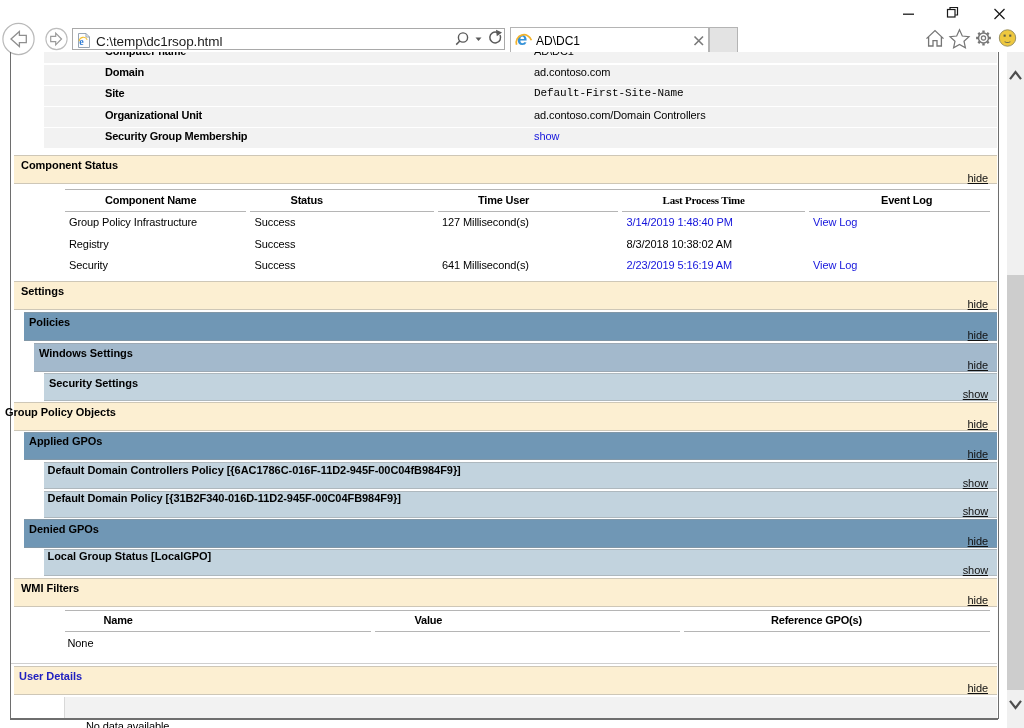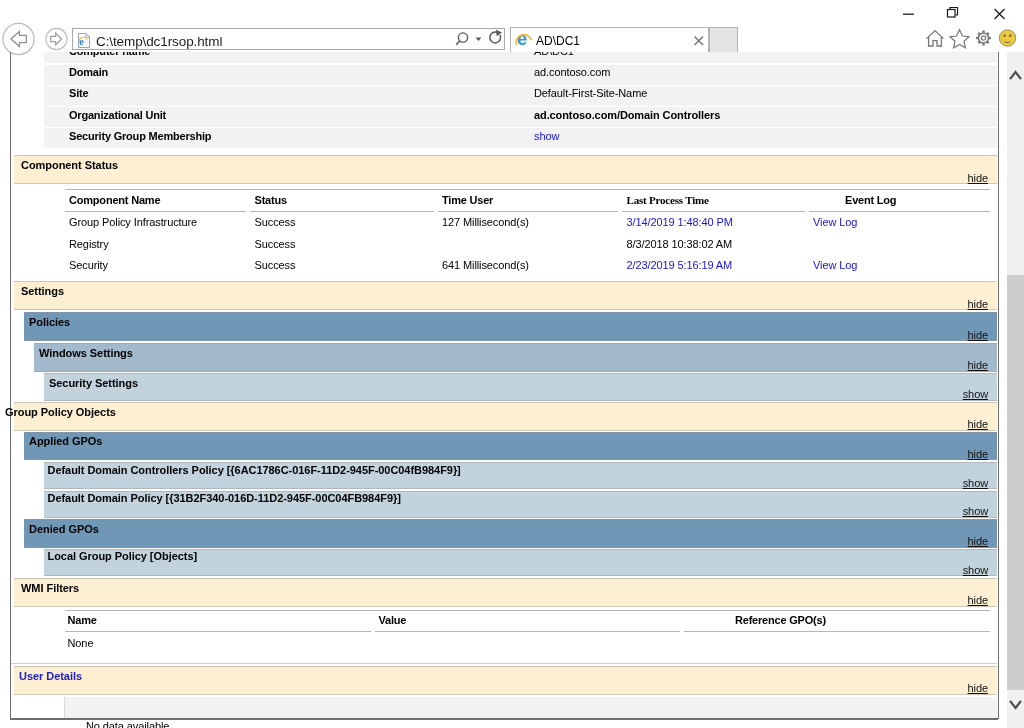--- a/index.html
+++ b/index.html
@@ -3,21 +3,21 @@
 html,body{margin:0;padding:0;}
 body{width:1024px;height:728px;overflow:hidden;background:#fff;
  font-family:"Liberation Sans", sans-serif;}
 .abs{position:absolute;}
 #page{position:relative;width:1024px;height:728px;overflow:hidden;background:#fff;}
 #vp{position:absolute;left:0;top:52px;width:1007px;height:676px;overflow:hidden;}
 .band{position:absolute;box-sizing:border-box;border-top:1px solid rgba(150,150,150,.45);border-bottom:1px solid rgba(150,150,150,.45);}
 .bt{position:absolute;font-weight:bold;font-size:11px;letter-spacing:-0.05px;color:#000;white-space:nowrap;}
 .lnk{position:absolute;font-size:11px;letter-spacing:-0.1px;color:#111;text-decoration:underline;white-space:nowrap;}
 .cell{position:absolute;font-size:11px;letter-spacing:-0.1px;color:#000;white-space:nowrap;}
-.cellb{position:absolute;font-weight:bold;font-size:11px;letter-spacing:-0.2px;color:#000;white-space:nowrap;}
+.cellb{position:absolute;font-weight:bold;font-size:11px;letter-spacing:-0.2px;color:#000;white-space:nowrap;margin-left:36px;}
 .blue{color:#1414DC;}
 .hline{position:absolute;height:1px;background:#B5B5B5;}
 </style></head><body>
 <div id="page">
 
 <svg class="abs" style="left:880px;top:0;width:144px;height:28px" viewBox="0 0 144 28">
 <line x1="23" y1="14.2" x2="34" y2="14.2" stroke="#1a1a1a" stroke-width="1.3"></line>
 <rect x="67.5" y="9.5" width="7.5" height="7.5" fill="#fff" stroke="#1a1a1a" stroke-width="1.2"></rect>
 <path d="M70 9.5 V7.5 H77.5 V15 H75.2" fill="none" stroke="#1a1a1a" stroke-width="1.2"></path>
 <path d="M114.5 9 L124.5 19 M124.5 9 L114.5 19" stroke="#1a1a1a" stroke-width="1.25"></path>
@@ -82,24 +82,24 @@
 <div class="abs" style="left:997.5px;top:0;width:1.5px;height:667px;background:#6E6E6E"></div>
 <div class="abs" style="left:10px;top:666px;width:988px;height:1.5px;background:#6E6E6E"></div>
 <div class="abs" style="left:44px;top:-8.8px;width:952.5px;height:20px;background:#F2F2F2"></div>
 <div class="cellb" style="left:69px;top:-7.3px;">Computer name</div>
 <div class="cell" style="left:534px;top:-7.3px;">AD\DC1</div>
 <div class="abs" style="left:44px;top:12.5px;width:952.5px;height:20px;background:#F2F2F2"></div>
 <div class="cellb" style="left:69px;top:14.0px;">Domain</div>
 <div class="cell" style="left:534px;top:14.0px;">ad.contoso.com</div>
 <div class="abs" style="left:44px;top:33.8px;width:952.5px;height:20px;background:#F2F2F2"></div>
 <div class="cellb" style="left:69px;top:35.3px;">Site</div>
-<div class="cell" style="left:534px;top:35.3px;">Default-First-Site-Name</div>
+<div class="cell" style="left:534px;top:35.3px;font-family:Liberation Mono, monospace;">Default-First-Site-Name</div>
 <div class="abs" style="left:44px;top:55.1px;width:952.5px;height:20px;background:#F2F2F2"></div>
 <div class="cellb" style="left:69px;top:56.6px;">Organizational Unit</div>
-<div class="cell" style="left:534px;top:56.6px;font-weight:bold;">ad.contoso.com/Domain Controllers</div>
+<div class="cell" style="left:534px;top:56.6px;">ad.contoso.com/Domain Controllers</div>
 <div class="abs" style="left:44px;top:76.4px;width:952.5px;height:20px;background:#F2F2F2"></div>
 <div class="cellb" style="left:69px;top:77.9px;">Security Group Membership</div>
 <div class="cell blue" style="left:534px;top:77.9px;">show</div>
 <div class="band" style="left:14px;top:103px;width:982.5px;height:29px;background:#FCEFD2"></div>
 <div class="bt" style="left:21px;top:106.5px;color:#000">Component Status</div>
 <div class="lnk" style="right:19.0px;top:119.5px;">hide</div>
 <div class="hline" style="left:65px;top:136.5px;width:925px;"></div>
 <div class="hline" style="left:65px;top:158.5px;width:181px;"></div>
 <div class="hline" style="left:250px;top:158.5px;width:184px;"></div>
 <div class="hline" style="left:438px;top:158.5px;width:180px;"></div>
@@ -144,21 +144,21 @@
 <div class="band" style="left:44px;top:410px;width:952.5px;height:27px;background:#C2D3DE"></div>
 <div class="bt" style="left:47.5px;top:411.5px;color:#000">Default Domain Controllers Policy [{6AC1786C-016F-11D2-945F-00C04fB984F9}]</div>
 <div class="lnk" style="right:19.0px;top:424.5px;">show</div>
 <div class="band" style="left:44px;top:438.5px;width:952.5px;height:27px;background:#C2D3DE"></div>
 <div class="bt" style="left:47.5px;top:440.0px;color:#000">Default Domain Policy [{31B2F340-016D-11D2-945F-00C04FB984F9}]</div>
 <div class="lnk" style="right:19.0px;top:453.0px;">show</div>
 <div class="band" style="left:24px;top:467px;width:972.5px;height:28.5px;background:#7097B5"></div>
 <div class="bt" style="left:29px;top:470.5px;color:#000">Denied GPOs</div>
 <div class="lnk" style="right:19.0px;top:483.0px;">hide</div>
 <div class="band" style="left:44px;top:496.5px;width:952.5px;height:27.5px;background:#C2D3DE"></div>
-<div class="bt" style="left:47.5px;top:498.0px;color:#000">Local Group Policy [Objects]</div>
+<div class="bt" style="left:47.5px;top:498.0px;color:#000">Local Group Status [LocalGPO]</div>
 <div class="lnk" style="right:19.0px;top:511.5px;">show</div>
 <div class="band" style="left:14px;top:526px;width:982.5px;height:28.5px;background:#FCEFD2"></div>
 <div class="bt" style="left:21px;top:529.5px;color:#000">WMI Filters</div>
 <div class="lnk" style="right:19.0px;top:542.0px;">hide</div>
 <div class="hline" style="left:65px;top:558px;width:925px;"></div>
 <div class="hline" style="left:65px;top:578.5px;width:306px;"></div>
 <div class="hline" style="left:375px;top:578.5px;width:305px;"></div>
 <div class="hline" style="left:684px;top:578.5px;width:306px;"></div>
 <div class="cellb" style="left:67.5px;top:562px;">Name</div>
 <div class="cellb" style="left:378.5px;top:562px;">Value</div>

